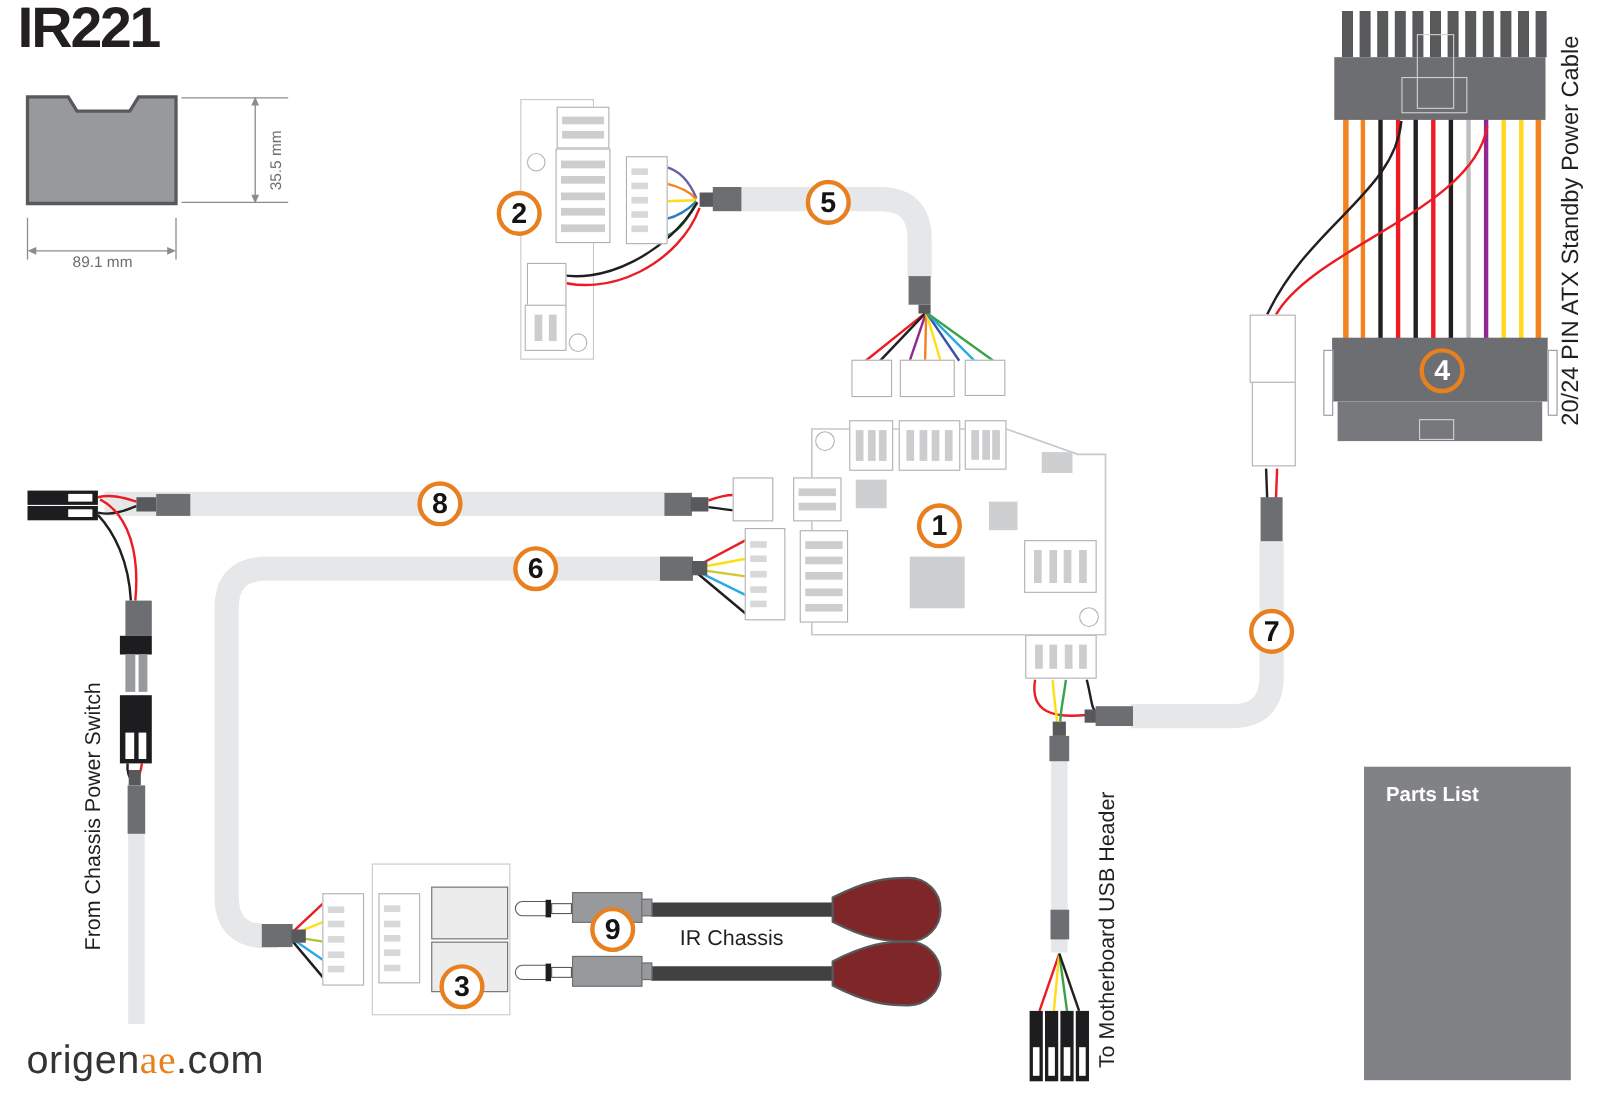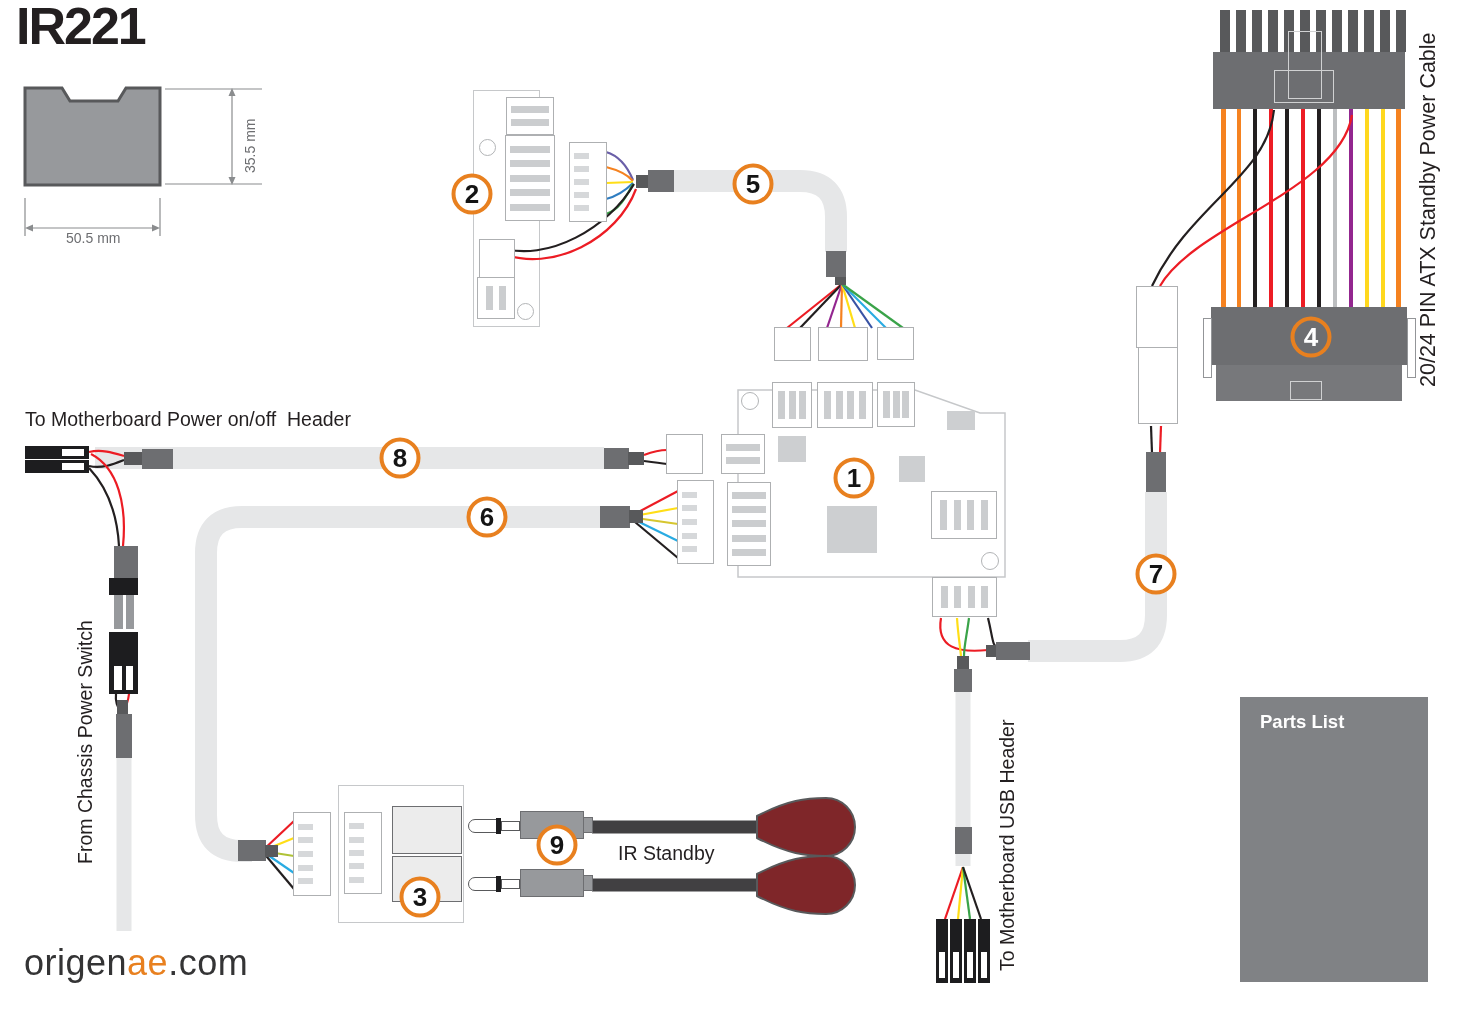--- a/index.html
+++ b/index.html
@@ -5,21 +5,21 @@
   html,body{margin:0;padding:0;background:#fff;}
   .stage{position:relative;width:1461px;height:1010px;background:#fff;overflow:hidden;
          font-family:"Liberation Sans", sans-serif;color:#231f20;}
   .stage svg.draw{position:absolute;left:0;top:0;z-index:3;pointer-events:none;}
   
   .page-title{position:absolute;left:16px;top:-4px;font-size:52px;font-weight:bold;
               letter-spacing:-2px;z-index:5;}
   .lbl{position:absolute;font-size:19.5px;color:#231f20;z-index:5;white-space:pre;}
   .lbl.vert{writing-mode:vertical-rl;transform:rotate(180deg);text-align:center;}
   .logo{position:absolute;left:24px;top:942px;font-size:36px;letter-spacing:.5px;color:#343435;z-index:5;}
-  .logo .accent{color:var(--accent-orange);}
+  .logo .accent{color:var(--accent-orange);font-family:Liberation Serif, serif;}
   
   .callout{position:absolute;width:33px;height:33px;border:4.5px solid var(--accent-orange);
            border-radius:50%;background:#fff;color:#141414;font-weight:bold;font-size:26px;
            line-height:33px;text-align:center;z-index:8;transform:translate(-50%,-50%);}
   .callout.on-dark{background:transparent;color:#fff;}
   
   .cw{position:absolute;box-sizing:border-box;background:#fff;border:1.5px solid #aeb0b2;
       display:flex;z-index:4;}
   .cw.v{flex-direction:row;justify-content:space-evenly;align-items:center;padding:5px 2px;}
   .cw.v i{display:block;width:7px;height:82%;background:#cbcdcf;}
@@ -177,26 +177,25 @@
         <path d="M592,885 H760"></path>
     </g>
     <g fill="var(--ir-head-red)" stroke="#58595b" stroke-width="2">
       <path d="M757,816 C788,800 806,798 826,798 A29,29 0 1 1 826,856 C806,856 788,854 757,838 Z"></path>
       <path d="M757,874 C788,858 806,856 826,856 A29,29 0 1 1 826,914 C806,914 788,912 757,896 Z"></path>
     </g>
   </svg>
 
   <div class="page-title">IR221</div>
   <div class="lbl vert" style="left:242px;top:106px;height:80px;font-size:14px;color:#6d6e71;">35.5 mm</div>
-  <div class="lbl" style="left:66px;top:230px;font-size:14px;color:#6d6e71;">50.5 mm</div>
-  <div class="lbl" style="left:25px;top:408px;">To Motherboard Power on/off  Header</div>
+  <div class="lbl" style="left:66px;top:230px;font-size:14px;color:#6d6e71;">89.1 mm</div>
   <div class="lbl vert" style="left:74px;top:545px;height:395px;">From Chassis Power Switch</div>
   <div class="lbl vert" style="left:996px;top:698px;height:295px;">To Motherboard USB Header</div>
   <div class="lbl vert" style="left:1416px;top:6px;height:408px;font-size:21.5px;">20/24 PIN ATX Standby Power Cable</div>
-  <div class="lbl" style="left:618px;top:842px;">IR Standby</div>
+  <div class="lbl" style="left:618px;top:842px;">IR Chassis</div>
   <div class="logo"><span>origen</span><span class="accent">ae</span><span>.com</span></div>
 
   <div class="callout" style="left:854px;top:478px;">1</div>
   <div class="callout" style="left:472px;top:194px;">2</div>
   <div class="callout" style="left:420px;top:897px;">3</div>
   <div class="callout on-dark" style="left:1311px;top:337px;">4</div>
   <div class="callout" style="left:753px;top:184px;">5</div>
   <div class="callout" style="left:487px;top:517px;">6</div>
   <div class="callout" style="left:1156px;top:574px;">7</div>
   <div class="callout" style="left:400px;top:458px;">8</div>

